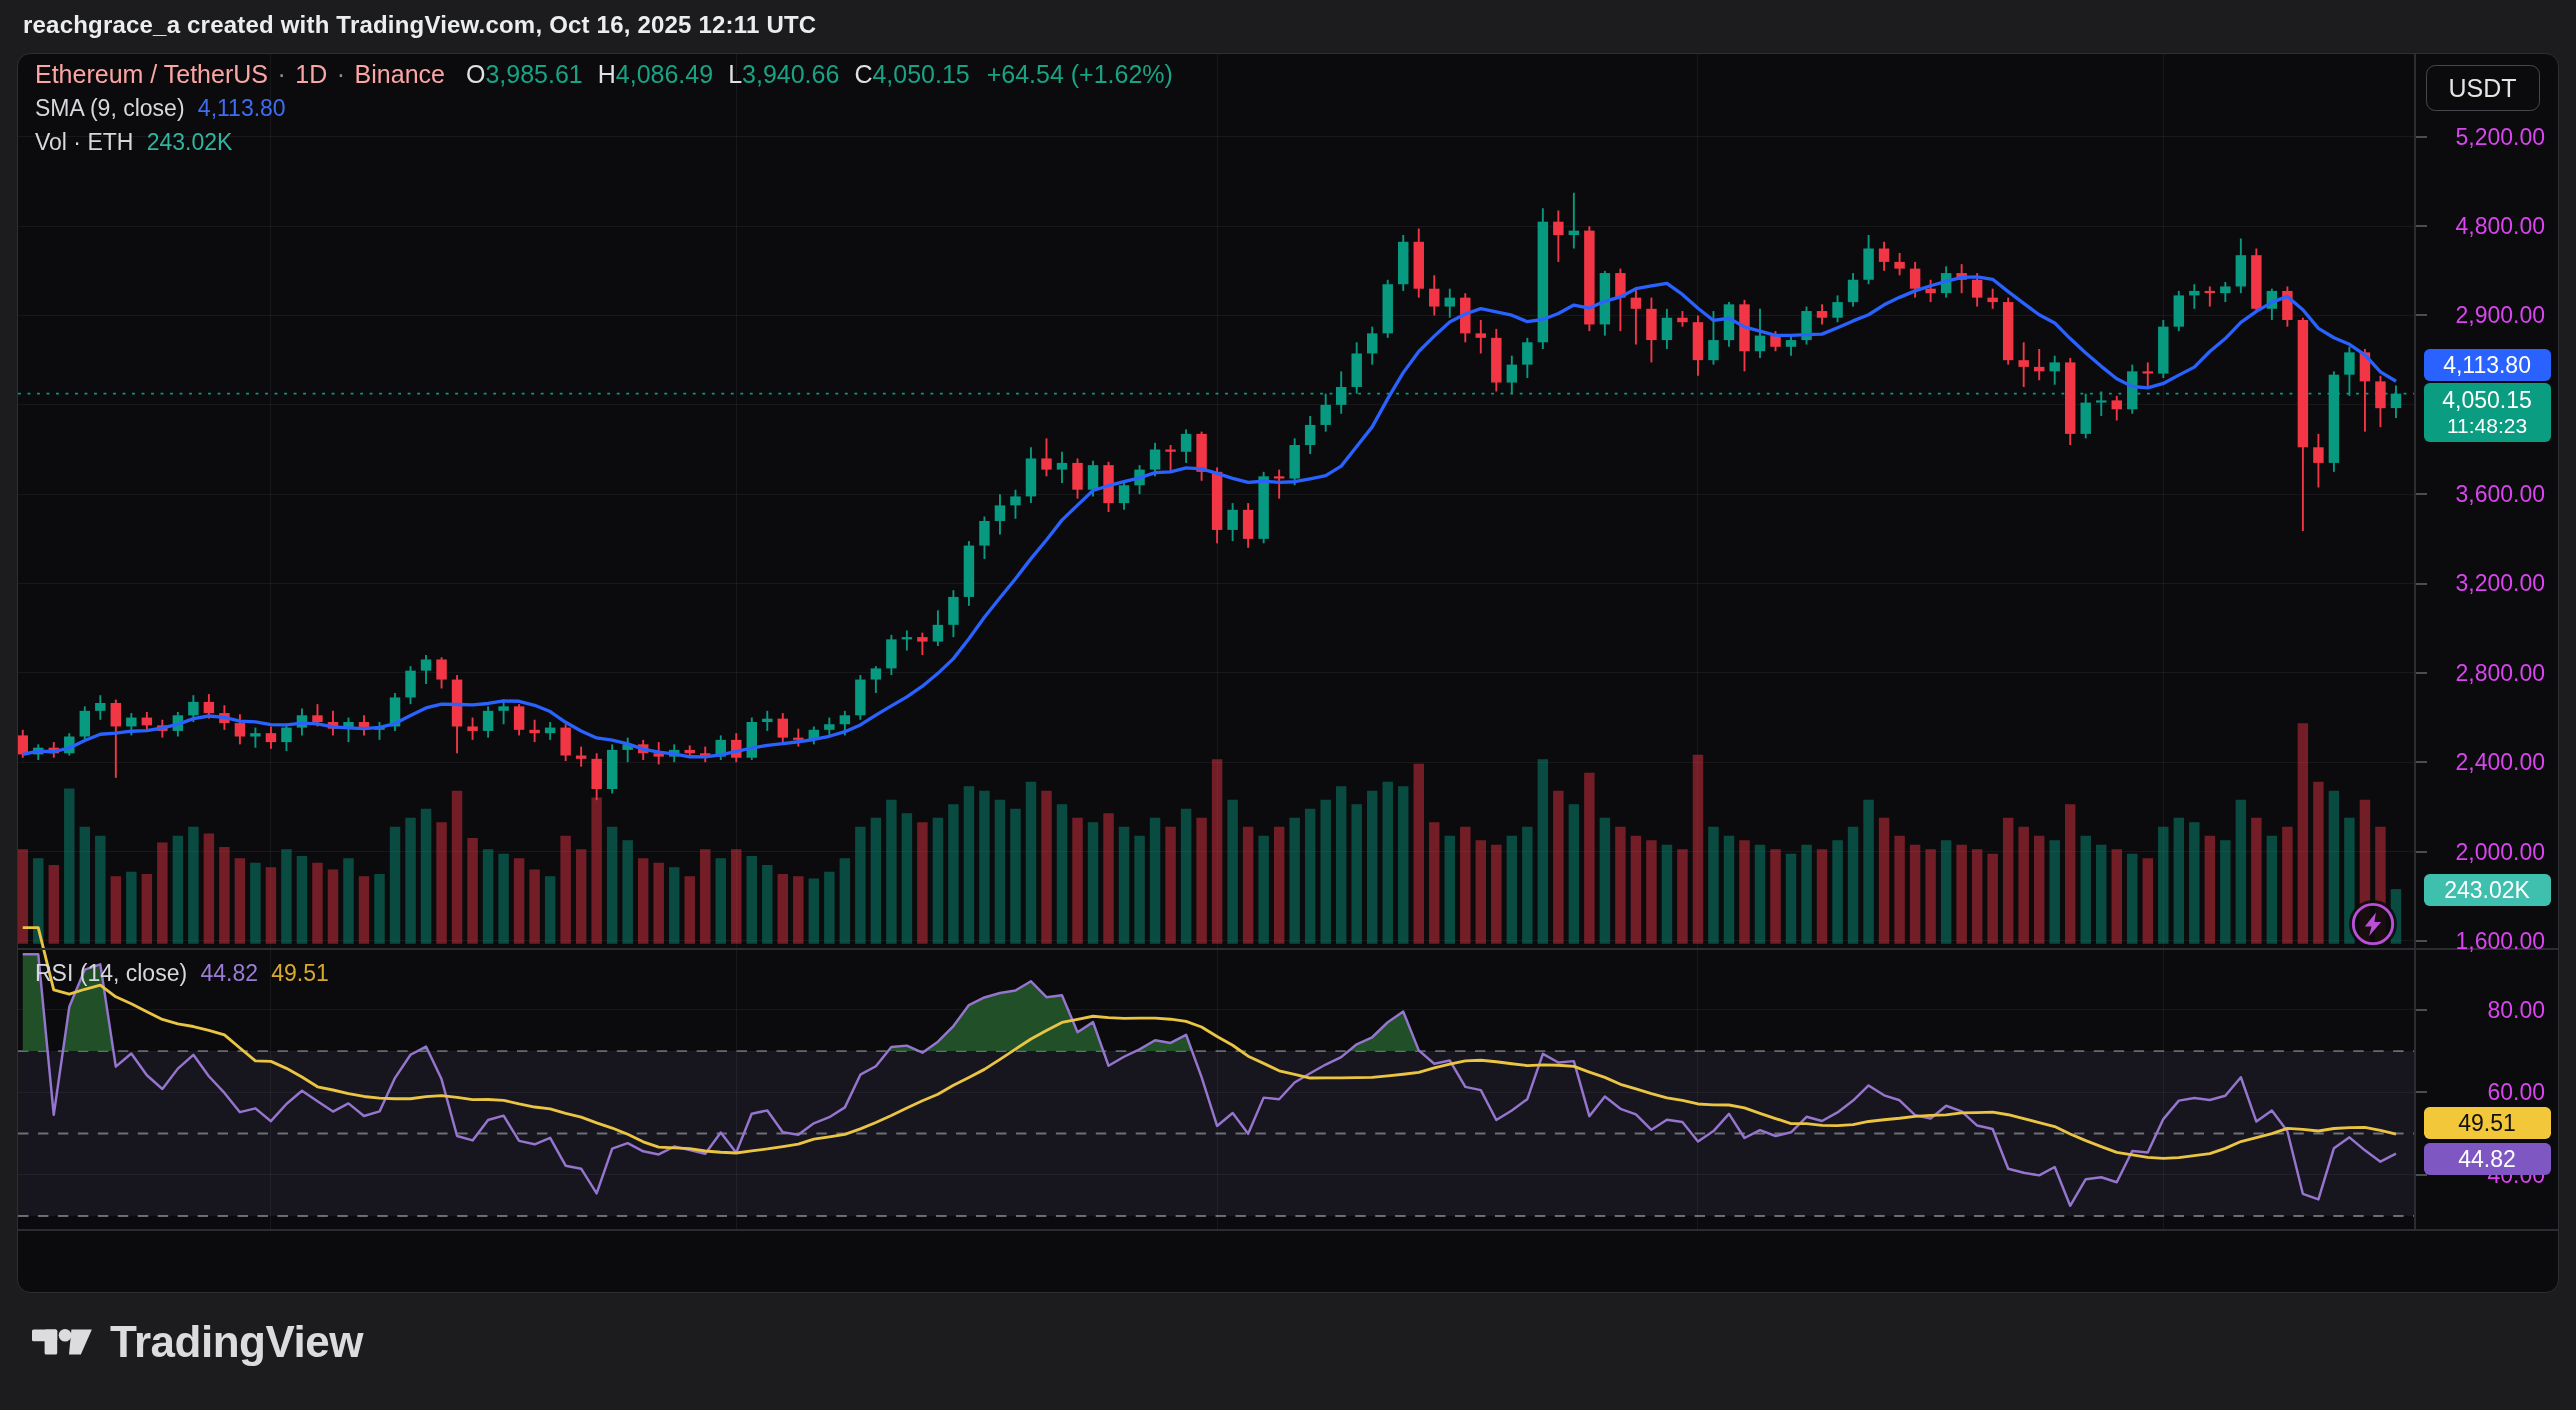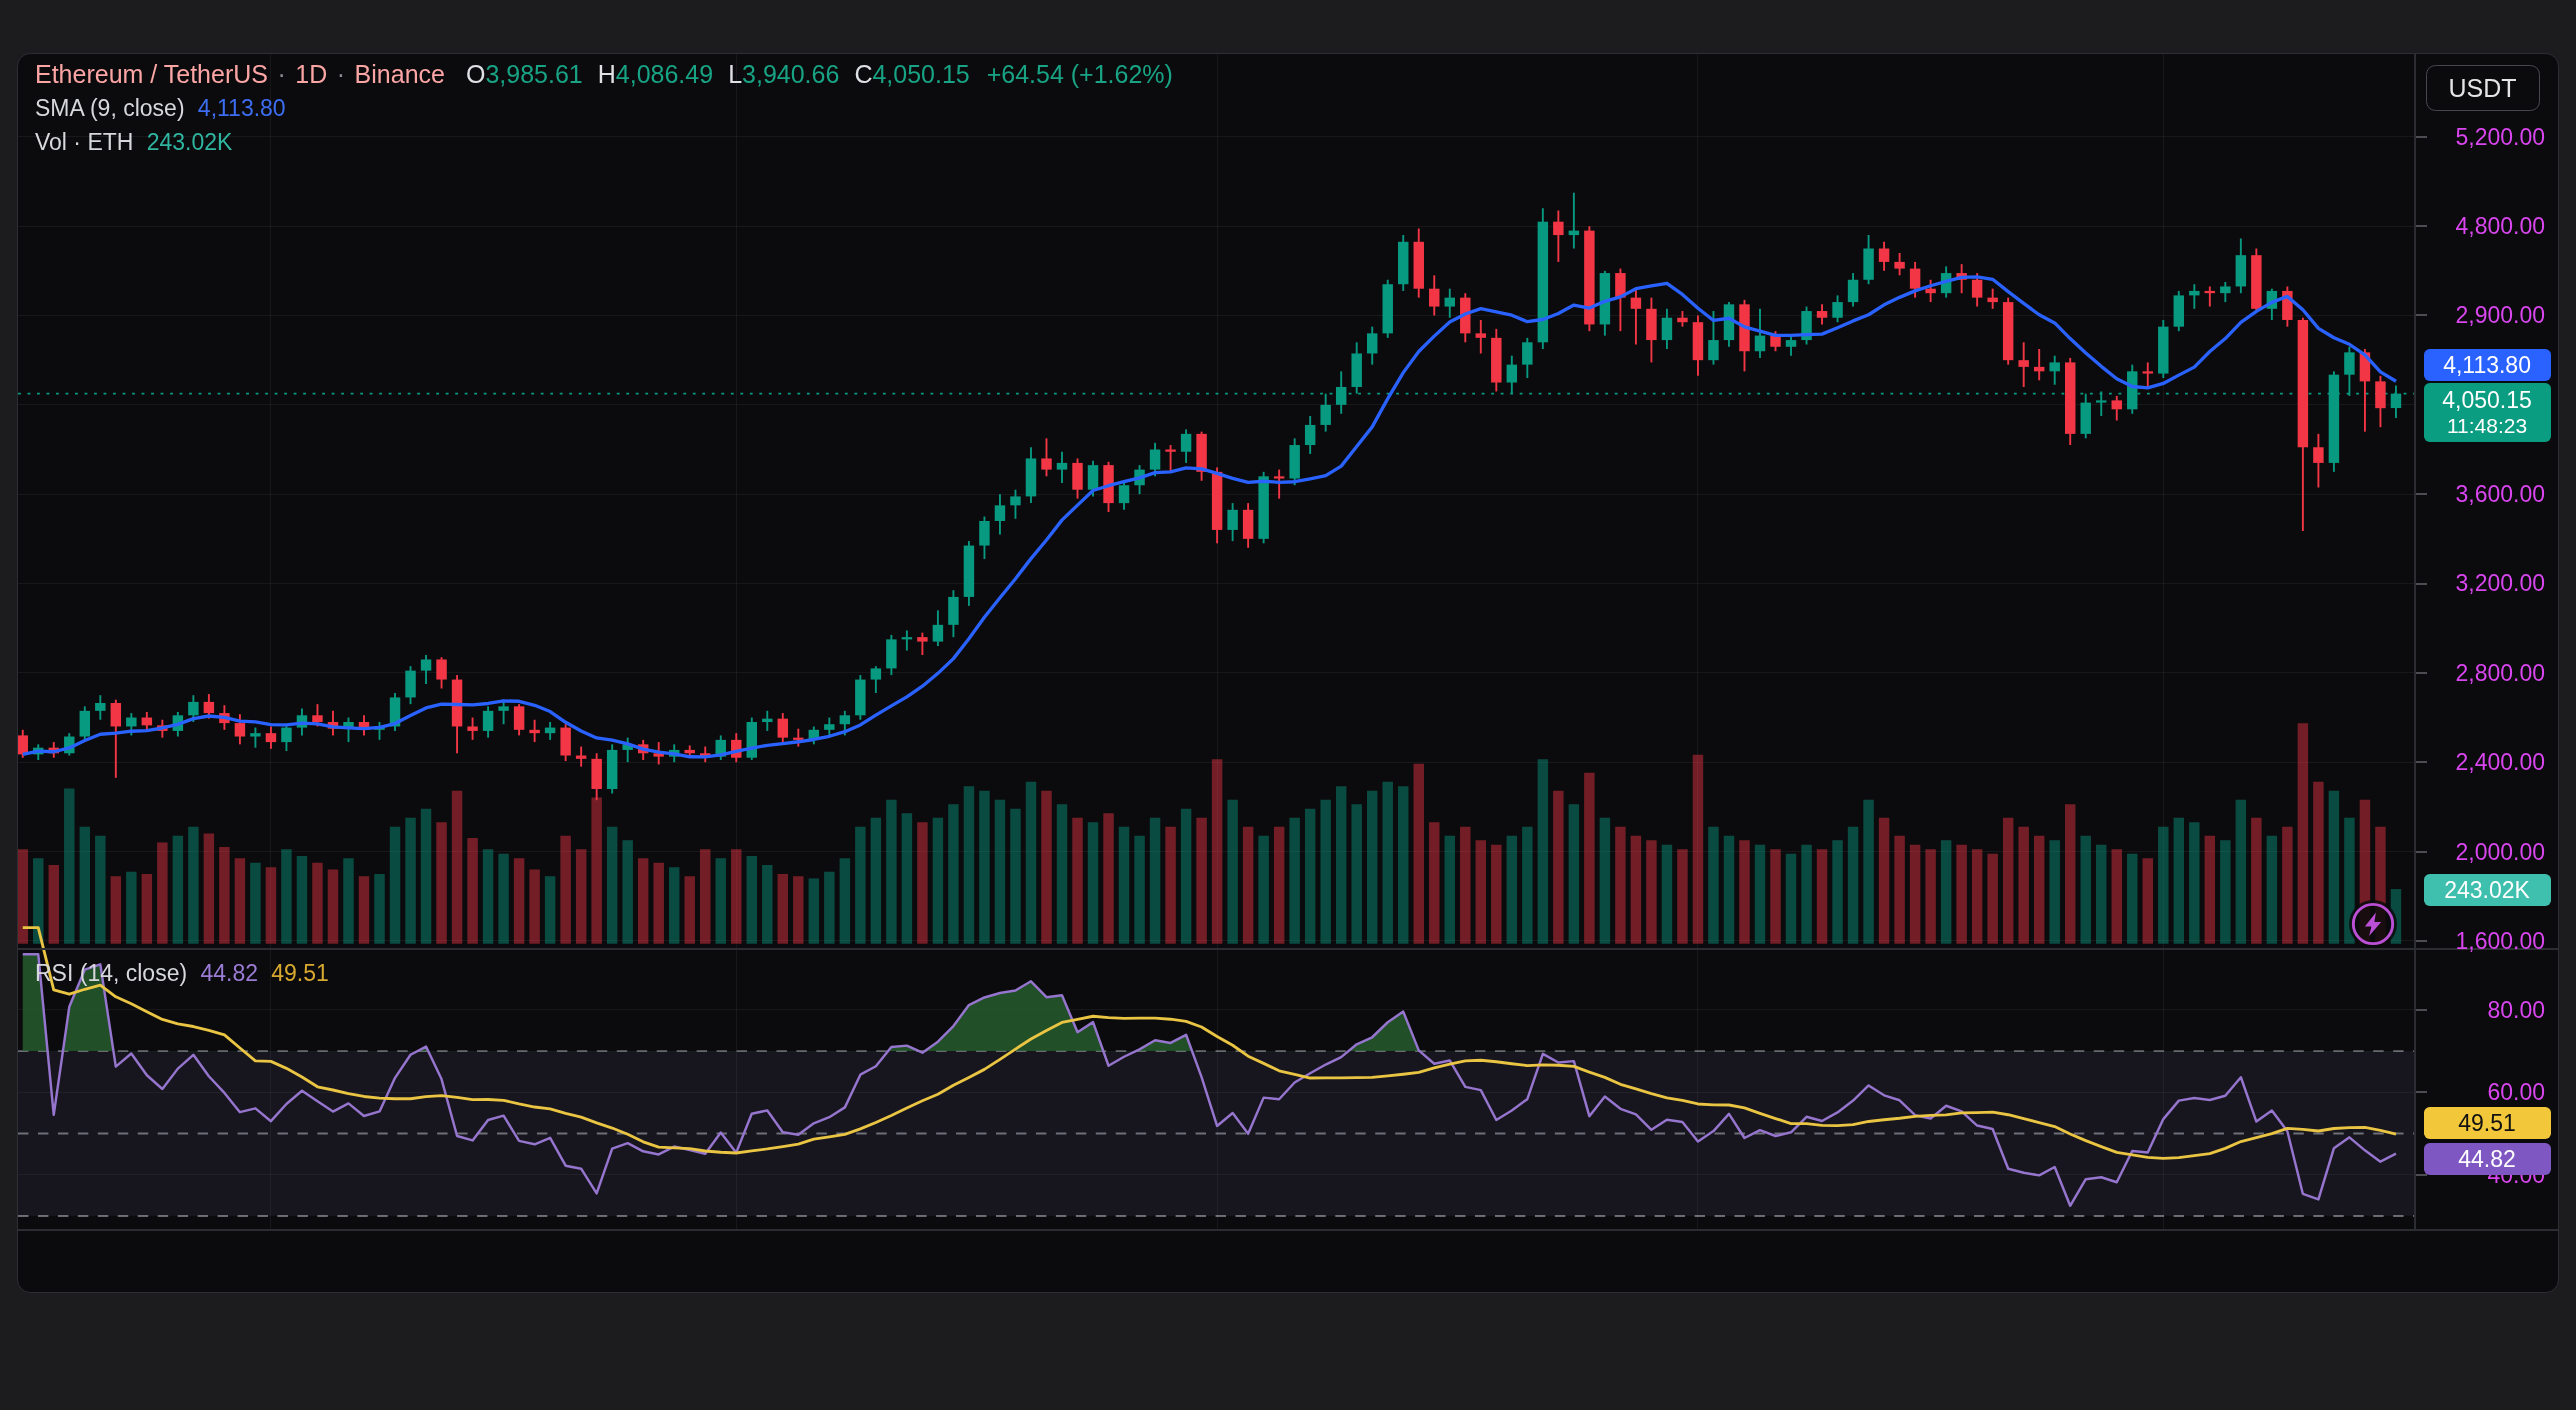--- a/index.html
+++ b/index.html
@@ -48,20 +48,21 @@
   .rsi-legend{position:absolute;left:17px;top:906px;display:flex;align-items:baseline;
     white-space:nowrap;z-index:2;}
   .tv-logo{position:absolute;left:32px;top:1317px;display:flex;align-items:center;gap:15px;}
   .tv-logo-text{font-size:44px;font-weight:700;color:#dcdcde;letter-spacing:-0.5px;}
 </style>
 </head>
 <body>
 
 <div class="page">
 
+  <div class="attribution">reachgrace_a created with TradingView.com, Oct 16, 2025 12:11 UTC</div>
 
   <div class="chart">
 
     <svg id="chart-svg" class="plot-svg" width="2397" height="1175" viewBox="0 0 2522 1236">
         <line x1="0" y1="87" x2="2522" y2="87" stroke="rgba(255,255,255,0.06)" stroke-width="1" shape-rendering="crispEdges"></line>
         <line x1="0" y1="181" x2="2522" y2="181" stroke="rgba(255,255,255,0.06)" stroke-width="1" shape-rendering="crispEdges"></line>
         <line x1="0" y1="275" x2="2522" y2="275" stroke="rgba(255,255,255,0.06)" stroke-width="1" shape-rendering="crispEdges"></line>
         <line x1="0" y1="463" x2="2522" y2="463" stroke="rgba(255,255,255,0.06)" stroke-width="1" shape-rendering="crispEdges"></line>
         <line x1="0" y1="557" x2="2522" y2="557" stroke="rgba(255,255,255,0.06)" stroke-width="1" shape-rendering="crispEdges"></line>
         <line x1="0" y1="651" x2="2522" y2="651" stroke="rgba(255,255,255,0.06)" stroke-width="1" shape-rendering="crispEdges"></line>
@@ -634,15 +635,24 @@
 
 
     <div class="flash-btn">
       <svg width="48" height="48" viewBox="0 0 50 50">
         <circle cx="25" cy="25" r="20.5" fill="none" stroke="#bb4fd6" stroke-width="3"></circle>
         <path d="M28 13 L16.5 27.5 h6.8 L21 37.5 L33.5 23 h-7 Z" fill="#bb4fd6"></path>
       </svg>
     </div>
   </div>
 
+  <div class="tv-logo">
+    <svg width="63" height="46" viewBox="0 0 80 56">
+      <rect x="0" y="12" width="32" height="15" rx="2" fill="#dcdcde"></rect>
+      <rect x="16" y="12" width="16" height="32" rx="2" fill="#dcdcde"></rect>
+      <circle cx="42" cy="19.5" r="8" fill="#dcdcde"></circle>
+      <path d="M50 12 H76 L62 44 H47 Z" fill="#dcdcde"></path>
+    </svg>
+    <span class="tv-logo-text">TradingView</span>
+  </div>
 
 </div>
 
 
 </body></html>

